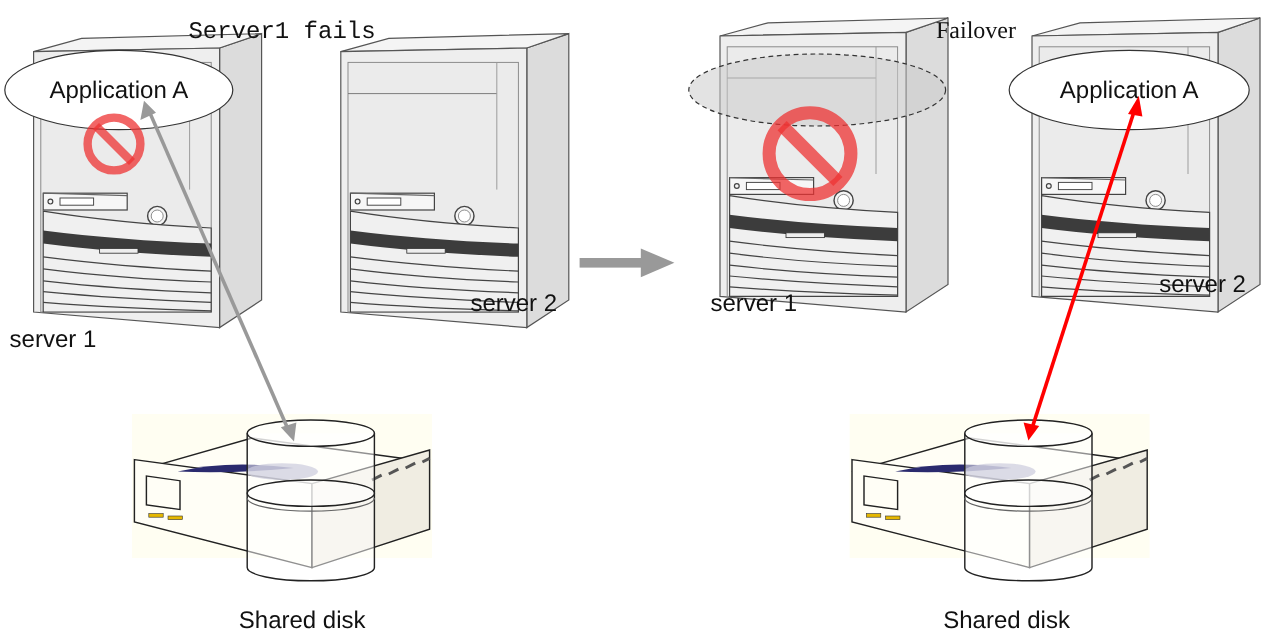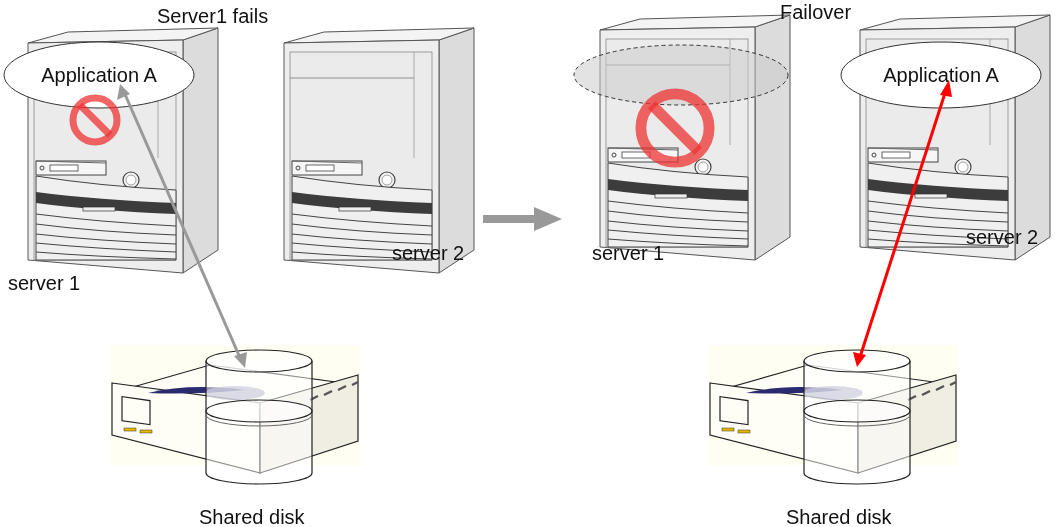--- a/index.html
+++ b/index.html
@@ -132,22 +132,22 @@
 
     <g>
       <line x1="946" y1="90" x2="860" y2="357" stroke="#ff0000" stroke-width="3"></line>
       <polygon points="949,80 940,95 952,97" fill="#ff0000"></polygon>
       <polygon points="857,367 853,352 866,355" fill="#ff0000"></polygon>
     </g>
   </g>
 </svg>
 
 
-<div class="lbl" style="left:157px;top:6px;">Server1  fails</div>
+<div class="lbl" style="left:157px;top:18px;font-family:Liberation Mono, monospace;">Server1  fails</div>
 <div class="lbl" style="left:8px;top:273px;">server 1</div>
 <div class="lbl" style="left:392px;top:243px;">server 2</div>
 <div class="lbl" style="left:199px;top:507px;">Shared disk</div>
 
-<div class="lbl" style="left:780px;top:2px;">Failover</div>
+<div class="lbl" style="left:780px;top:16px;font-family:Liberation Serif, serif;">Failover</div>
 <div class="lbl" style="left:592px;top:243px;">server 1</div>
 <div class="lbl" style="left:966px;top:227px;">server 2</div>
 <div class="lbl" style="left:786px;top:507px;">Shared disk</div>
 </div>
 
 </body></html>

